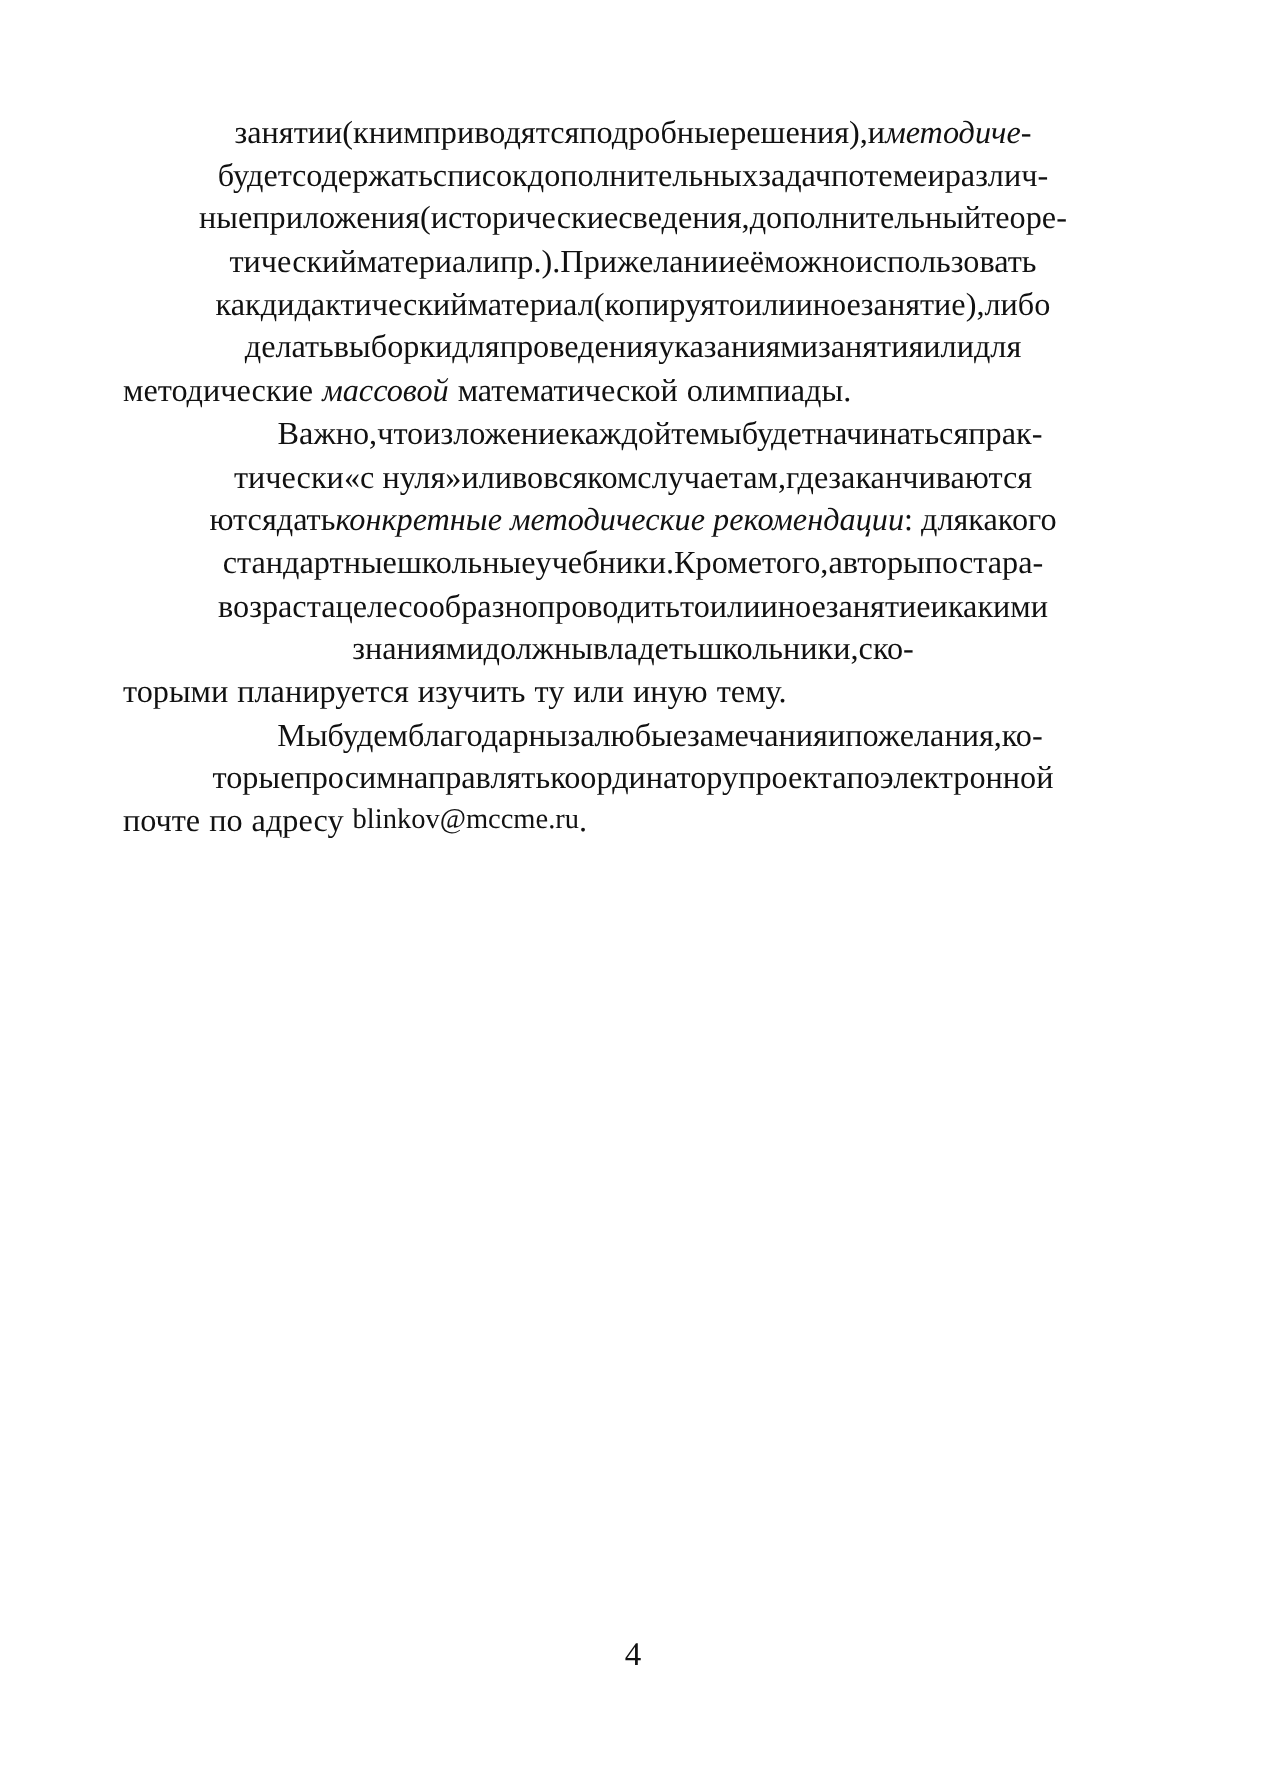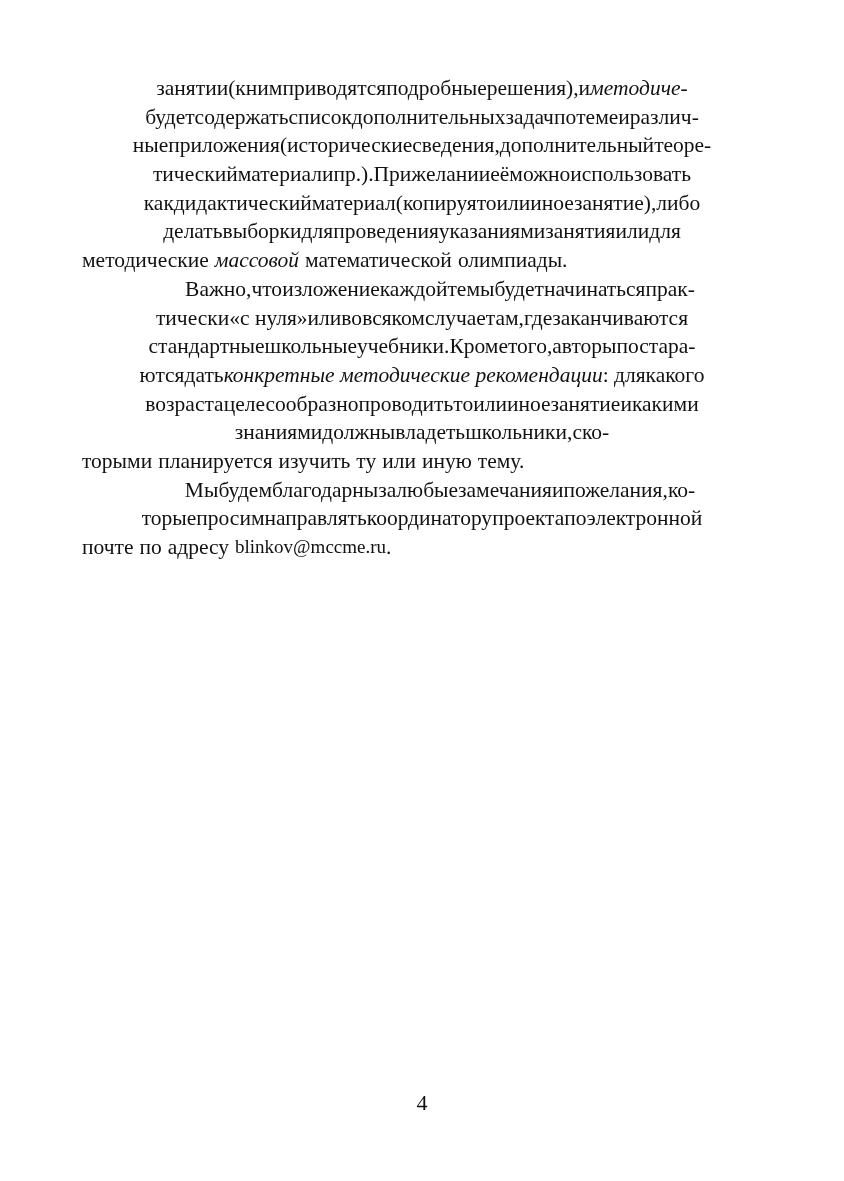--- a/index.html
+++ b/index.html
@@ -112,34 +112,34 @@
         <span>«с нуля»</span>
         <span>или</span>
         <span>во</span>
         <span>всяком</span>
         <span>случае</span>
         <span>там,</span>
         <span>где</span>
         <span>заканчиваются</span>
       </div>
       <div class="line">
+        <span>ются</span>
+        <span>дать</span>
+        <span class="it">конкретные методические рекомендации</span>
+        <span>: для</span>
+        <span>какого</span>
+      </div>
+      <div class="line">
         <span>стандартные</span>
         <span>школьные</span>
         <span>учебники.</span>
         <span>Кроме</span>
         <span>того,</span>
         <span>авторы</span>
         <span>постара-</span>
-      </div>
-      <div class="line">
-        <span>ются</span>
-        <span>дать</span>
-        <span class="it">конкретные методические рекомендации</span>
-        <span>: для</span>
-        <span>какого</span>
       </div>
       <div class="line">
         <span>возраста</span>
         <span>целесообразно</span>
         <span>проводить</span>
         <span>то</span>
         <span>или</span>
         <span>иное</span>
         <span>занятие</span>
         <span>и</span>

